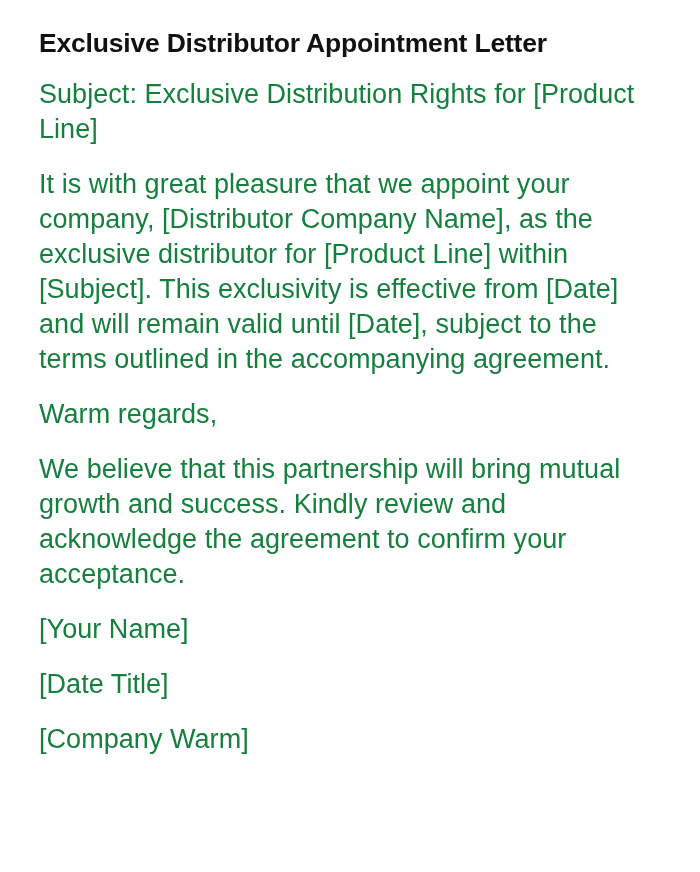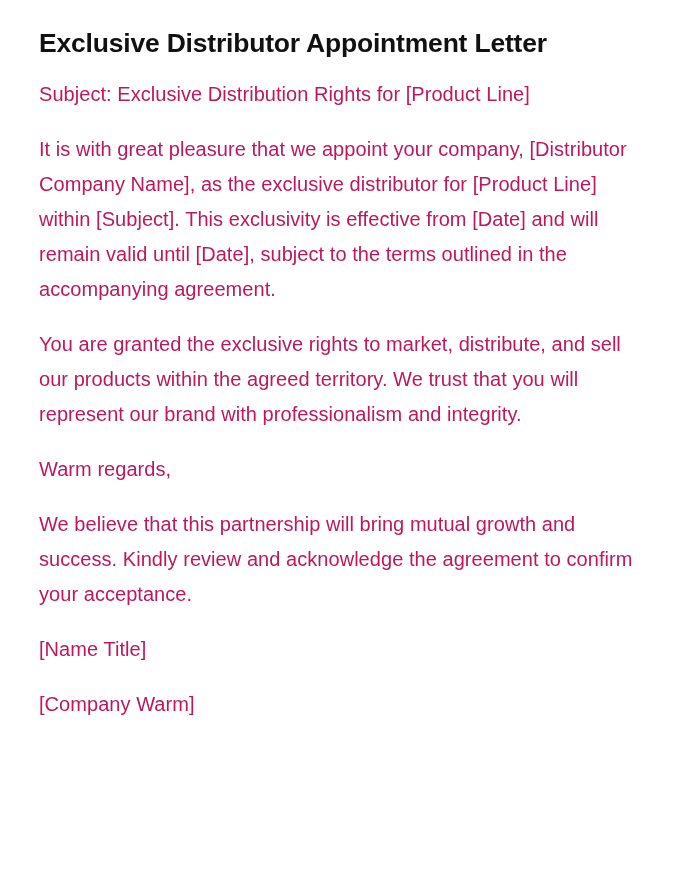--- a/index.html
+++ b/index.html
@@ -32,23 +32,23 @@
     color: #111111;
     font-family: "Liberation Sans", sans-serif;
   }
   .letter-body {
     margin: 0;
     padding: 0;
   }
   .para {
     margin: 0;
     padding: 0;
-    font-size: 20px;
+    font-size: 27px;
     line-height: 35px;
-    color: #be185d;
+    color: #15803d;
     font-weight: normal;
     letter-spacing: 0.05px;
     text-align: left;
     max-width: 600px;
   }
   .para.gap-first {
     margin-top: 17px;
   }
   .para.gap {
     margin-top: 20px;
@@ -61,25 +61,25 @@
 
   <h1 class="doc-title">Exclusive Distributor Appointment Letter</h1>
 
   <div class="letter-body">
 
     <p class="para gap-first">Subject: Exclusive Distribution Rights for [Product Line]</p>
 
 
     <p class="para gap">It is with great pleasure that we appoint your company, [Distributor Company Name], as the exclusive distributor for [Product Line] within [Subject]. This exclusivity is effective from [Date] and will remain valid until [Date], subject to the terms outlined in the accompanying agreement.</p>
 
-    <p class="para gap">You are granted the exclusive rights to market, distribute, and sell our products within the agreed territory. We trust that you will represent our brand with professionalism and integrity.</p>
 
     <p class="para gap">Warm regards,</p>
 
     <p class="para gap">We believe that this partnership will bring mutual growth and success. Kindly review and acknowledge the agreement to confirm your acceptance.</p>
 
+    <p class="para gap">[Your Name]</p>
 
-    <p class="para gap">[Name Title]</p>
+    <p class="para gap">[Date Title]</p>
 
     <p class="para gap">[Company Warm]</p>
 
   </div>
 </div>
 
 </body></html>

